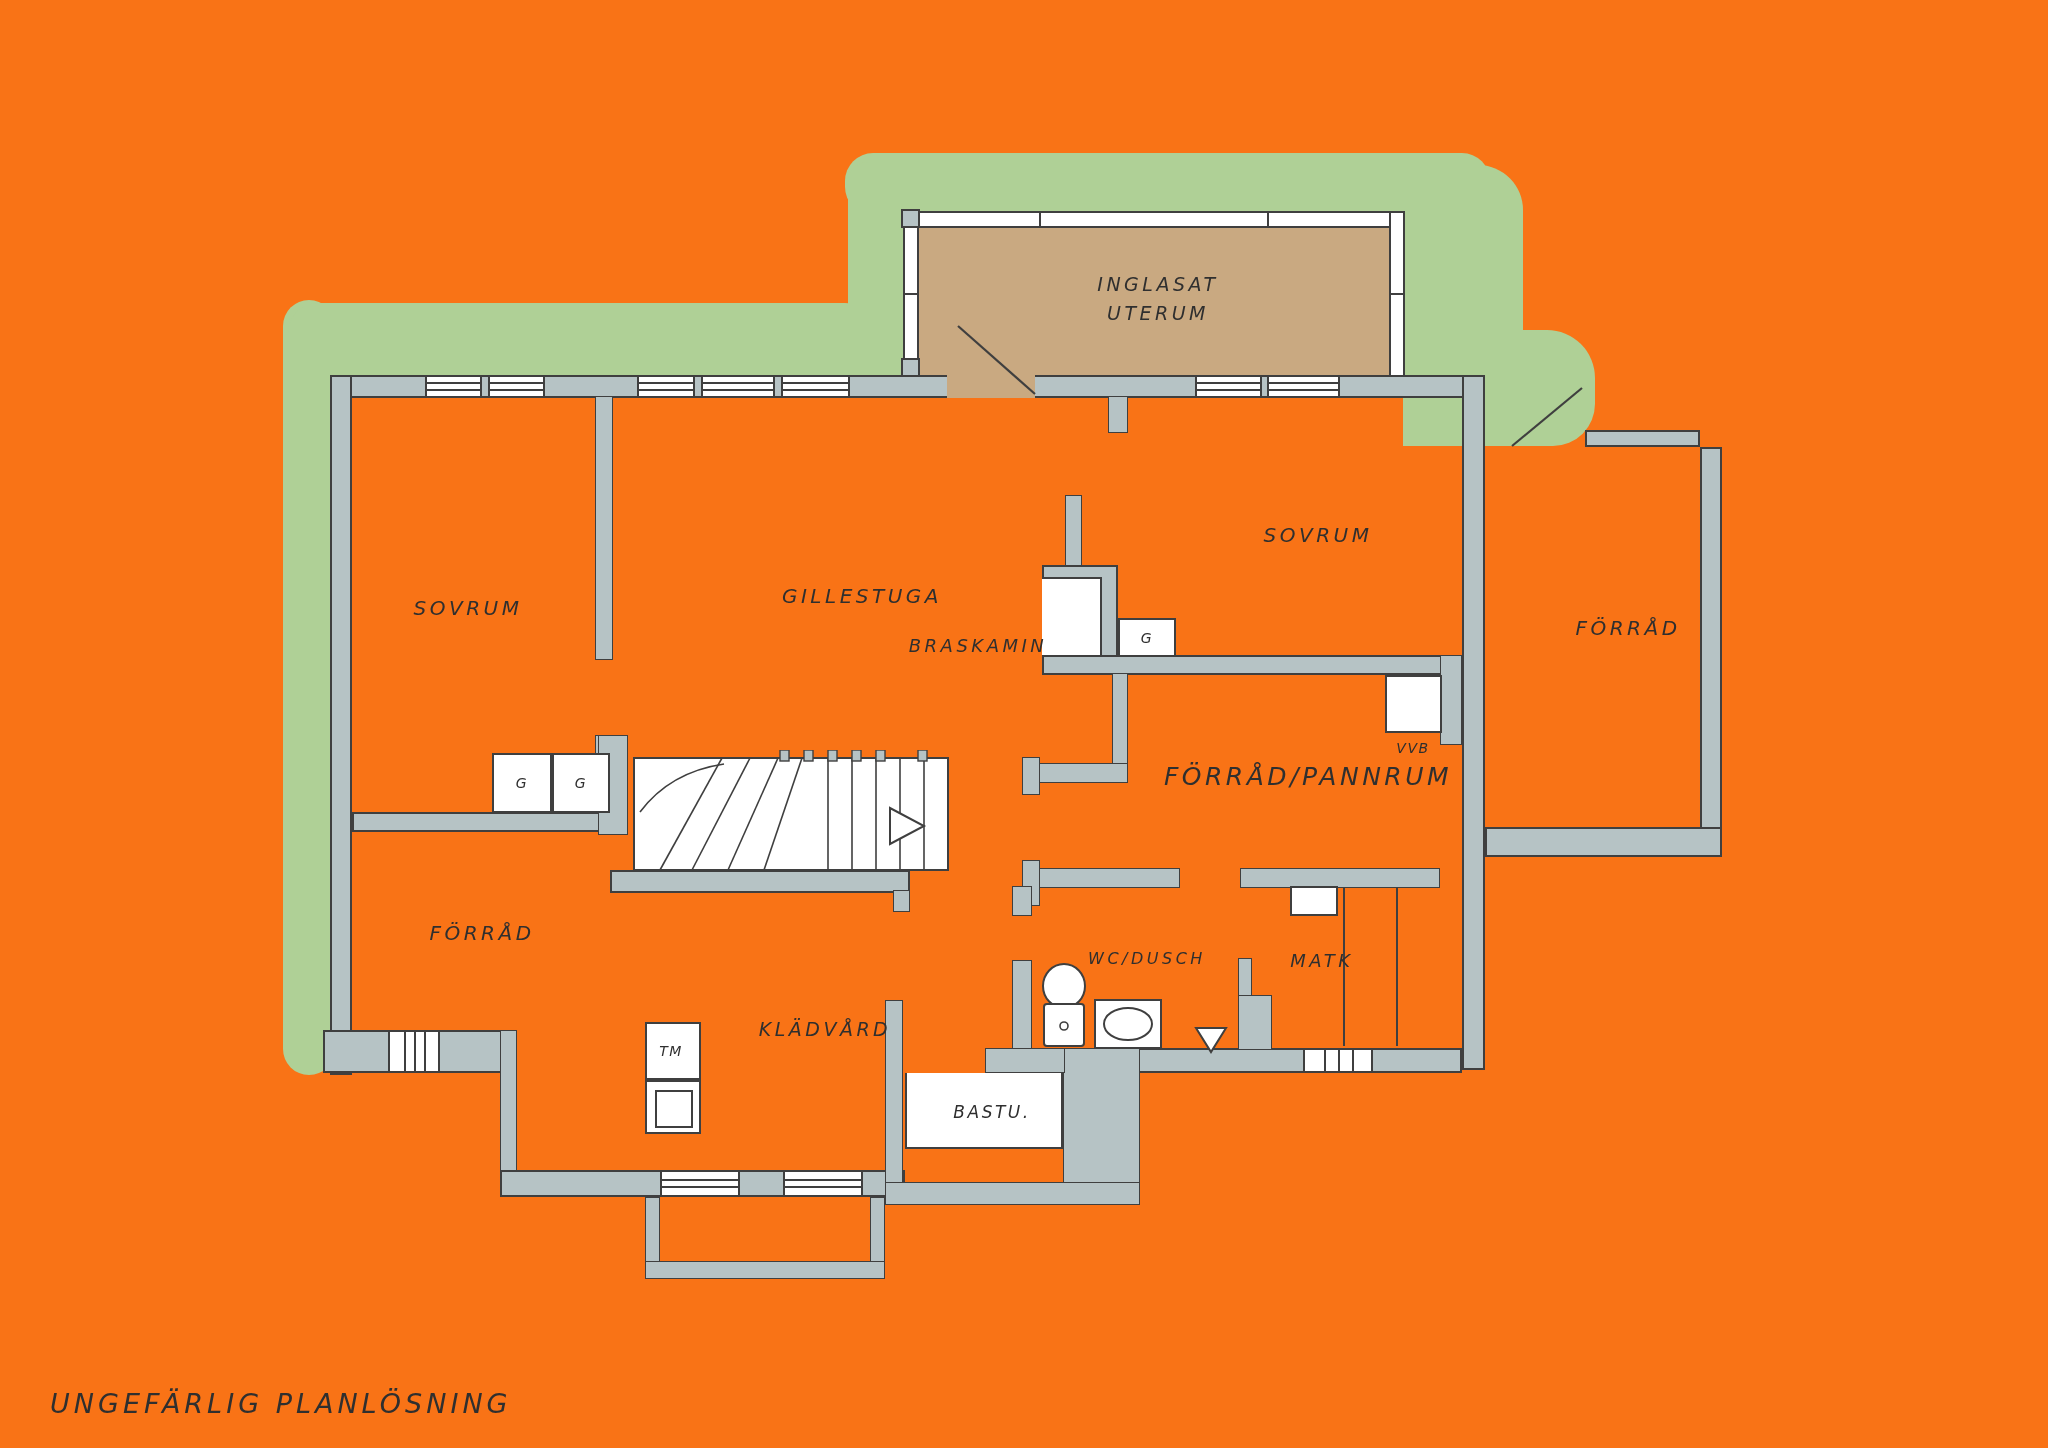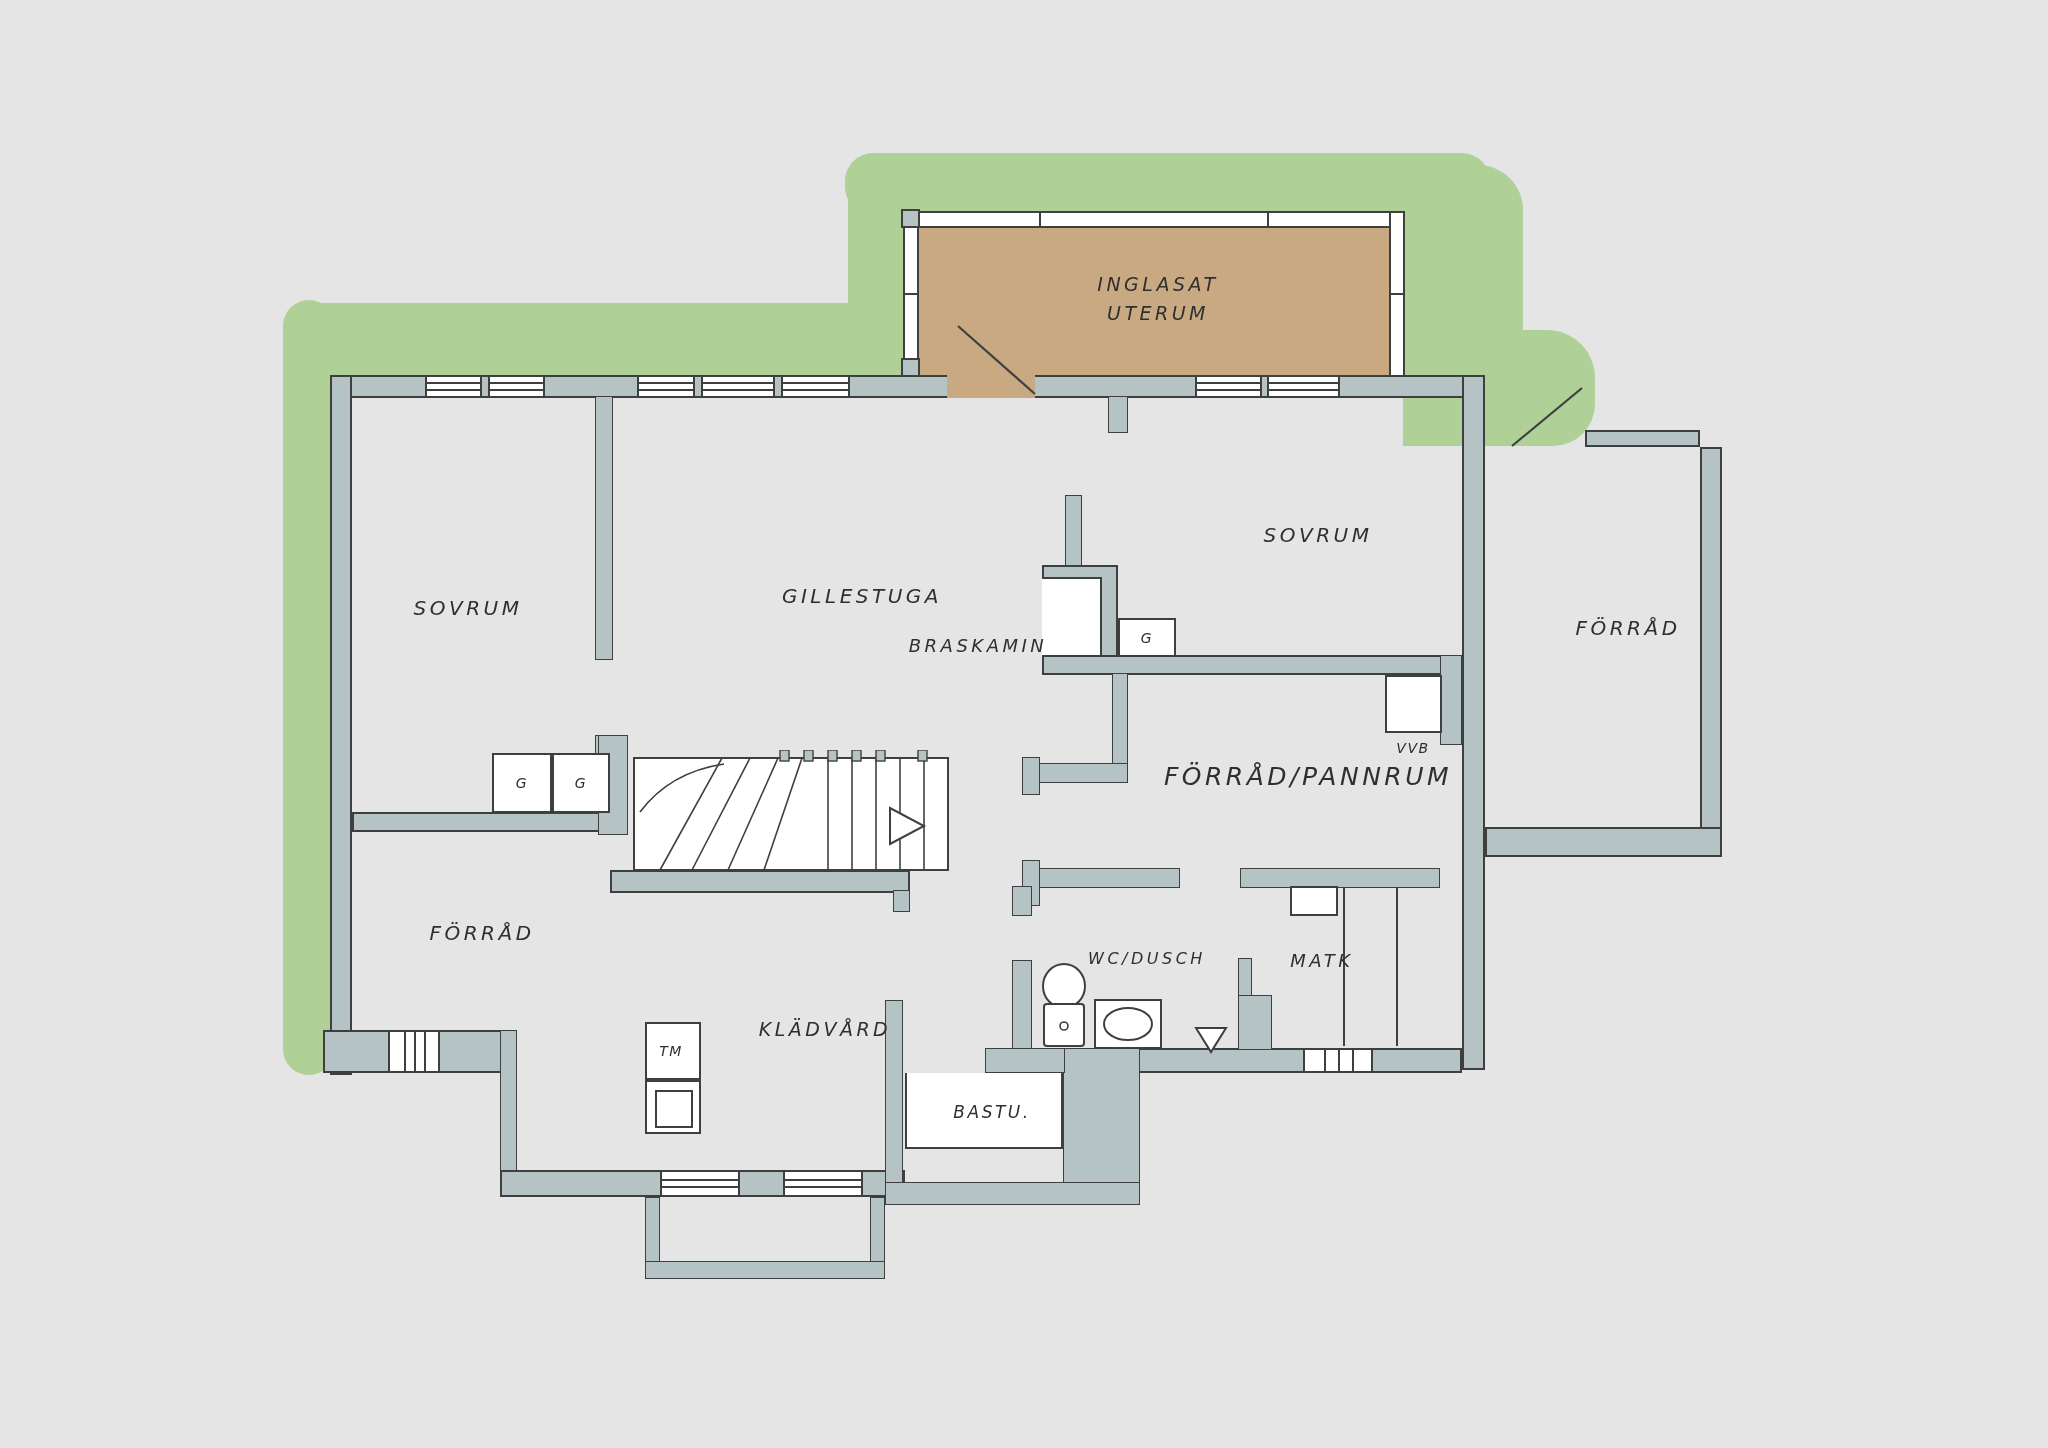--- a/index.html
+++ b/index.html
@@ -1,16 +1,16 @@
 <!DOCTYPE html>
 <html><head>
 <meta charset="utf-8">
 <style>
   html,body{margin:0;padding:0;background:#ffffff;}
-  #plan{position:relative;width:2048px;height:1448px;background:#e5e5e5;overflow:hidden;
+  #plan{position:relative;width:2048px;height:1448px;background:#f97316;overflow:hidden;
         font-family:"DejaVu Sans",sans-serif;}
   
   .g{position:absolute;background:#afd096;}
   
   .w{position:absolute;background:#b6c3c5;border:2px solid #3f3f3f;box-sizing:border-box;}
   .wt{position:absolute;background:#b6c3c5;border:1.5px solid #3f3f3f;box-sizing:border-box;}
   
   .winh{position:absolute;background:
         linear-gradient(#3f3f3f,#3f3f3f) 0 32%/100% 2px no-repeat,
         linear-gradient(#3f3f3f,#3f3f3f) 0 68%/100% 2px no-repeat,#fff;
@@ -205,14 +205,15 @@
   <div class="lbl" style="left:482px;top:933px;">FÖRRÅD</div>
   <div class="lbl" style="left:785px;top:1029px;font-size:19px;margin-left:40px;">KLÄDVÅRD</div>
   <div class="lbl small" style="left:671px;top:1051px;">TM</div>
   <div class="lbl mid" style="left:992px;top:1112px;">BASTU.</div>
   <div class="lbl" style="left:1147px;top:958px;font-size:16px;">WC/DUSCH</div>
   <div class="lbl" style="left:1322px;top:960px;font-size:18px;">MATK</div>
   <div class="lbl small" style="left:522px;top:783px;">G</div>
   <div class="lbl small" style="left:581px;top:783px;">G</div>
   <div class="lbl small" style="left:1147px;top:638px;">G</div>
 
+  <div class="title2">UNGEFÄRLIG PLANLÖSNING</div>
 
 </div>
 
 </body></html>

